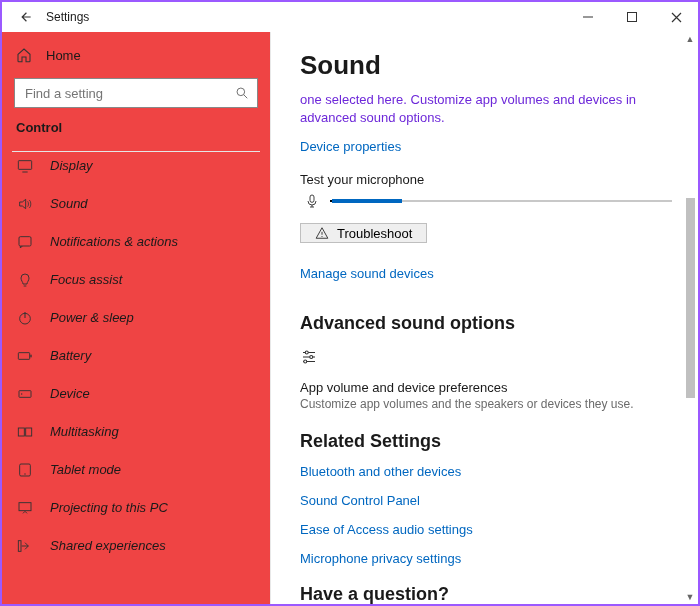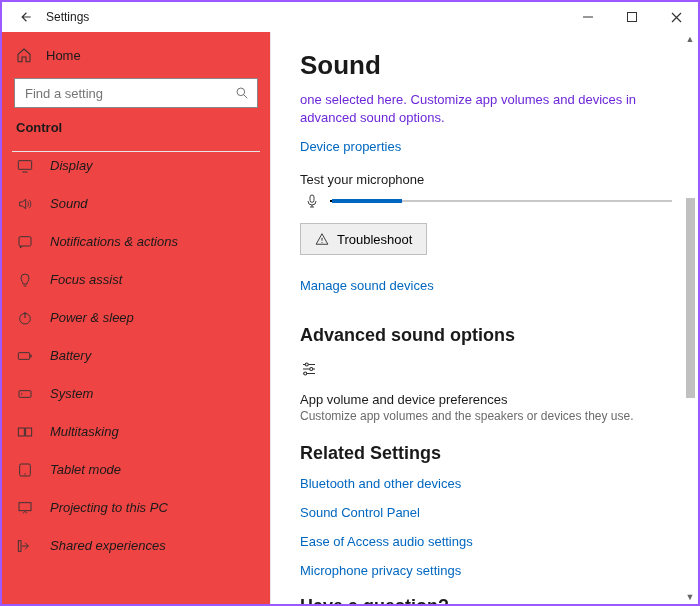--- a/index.html
+++ b/index.html
@@ -22,21 +22,21 @@
   .content { flex:1; position:relative; overflow:hidden; }
   .content-inner { position:absolute; top:0; left:0; right:0; bottom:0; overflow:hidden; padding: 18px 26px 0 30px; }
   .content-inner::before { content:""; position:absolute; left:0; top:0; bottom:0; width:1px; background:#e8e8e8; }
   h1 { font-weight:600; font-size:26px; margin: 0 0 10px 0; }
   .desc { font-size:13px; color:#6d28d9; line-height:1.4; margin-bottom:8px; }
   .link { color:#0067c0; font-size:13px; display:inline-block; margin: 4px 0 12px 0; }
   .subhead { font-size:13px; margin: 6px 0 4px 0; }
   .mic-row { display:flex; align-items:center; gap:10px; margin: 4px 0 12px 0; padding-left:4px; }
   .mic-bar { flex:1; height:2px; background:#c8c8c8; position:relative; border-left:2px solid #000; }
   .mic-bar .fill { position:absolute; left:0; top:-1px; height:4px; width:70px; background:#0067c0; }
-  .btn { display:inline-flex; align-items:center; gap:8px; border:1px solid #bfbfbf; background:#efefef; height:32px; padding: 0 14px; font-size:13px; }
+  .btn { display:inline-flex; align-items:center; gap:8px; border:1px solid #bfbfbf; background:#efefef; height:20px; padding: 0 14px; font-size:13px; }
   h2 { font-weight:600; font-size:18px; margin: 20px 0 12px 0; }
   .opt-row { display:flex; gap:14px; margin-bottom:4px;flex-direction:column; }
   .opt-row .ic { width:20px; padding-top:2px; color:#333; }
   .opt-title { font-size:13px; }
   .opt-desc { font-size:12px; color:#6b6b6b; margin-top:2px; }
   .related-links .link { display:block; margin: 6px 0 14px 0; }
   .scrollbar { position:absolute; right:2px; top:0; bottom:0; width:12px; }
   .scroll-track { position:absolute; top:16px; bottom:16px; left:0; right:0; }
   .scroll-thumb { position:absolute; left:2px; width:9px; top:150px; height:200px; background:#c0c0c0; }
   .scroll-arrow { position:absolute; left:0; width:12px; height:14px; display:flex; align-items:center; justify-content:center; color:#666; font-size:9px; }
@@ -153,21 +153,21 @@
           </span>
         <span>Battery</span>
       </div>
       <div class="nav-item">
         <span class="ic">
             <svg width="16" height="16" viewBox="0 0 24 24">
               <rect x="3" y="7" width="18" height="10" rx="1" fill="none" stroke="#333" stroke-width="1.4"></rect>
               <circle cx="7" cy="12" r="1" fill="#333"></circle>
             </svg>
           </span>
-        <span>System</span>
+        <span>Device</span>
       </div>
       <div class="nav-item">
         <span class="ic">
             <svg width="16" height="16" viewBox="0 0 24 24">
               <rect x="2" y="6" width="9" height="12" fill="none" stroke="#333" stroke-width="1.4"></rect>
               <rect x="13" y="6" width="9" height="12" fill="none" stroke="#333" stroke-width="1.4"></rect>
             </svg>
           </span>
         <span>Multitasking</span>
       </div>

